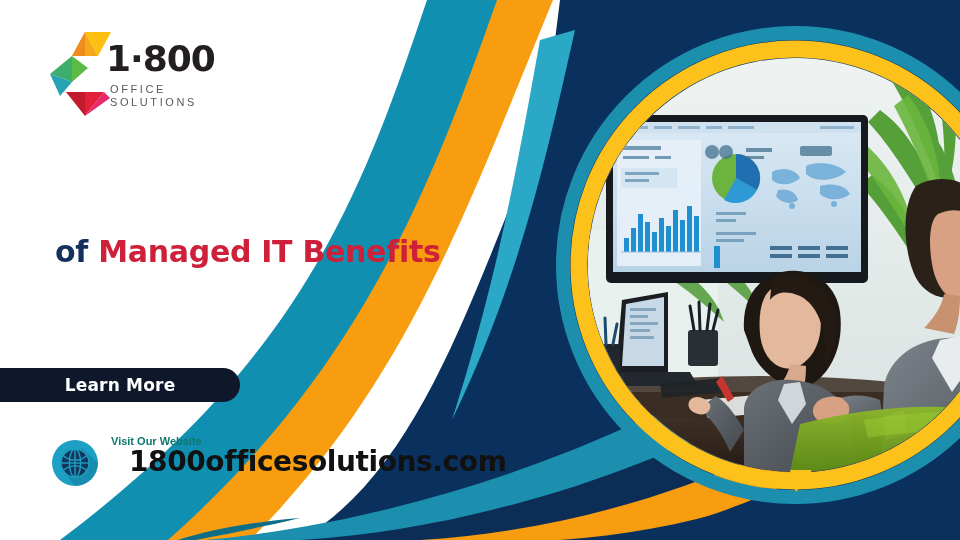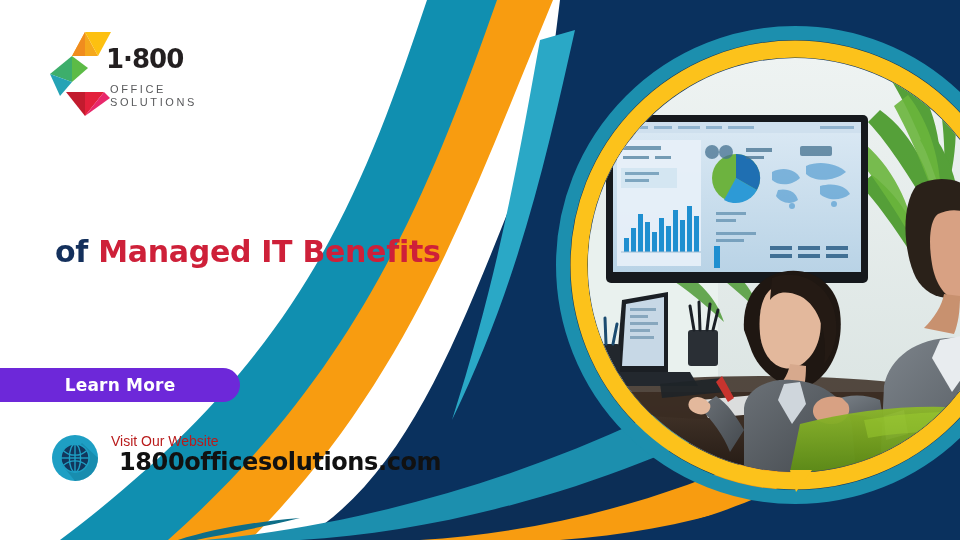--- a/index.html
+++ b/index.html
@@ -40,21 +40,21 @@
     height: 88px;
   }
   .logo-text {
     position: absolute;
     left: 62px;
     top: 6px;
     width: 120px;
   }
   .logo-number {
     font-family: "DejaVu Sans", sans-serif;
-    font-size: 26px;
+    font-size: 36px;
     font-weight: 700;
     color: #231f20;
     letter-spacing: -1px;
     line-height: 46px;
     margin: 0;
   }
   .logo-sub {
     margin: 4px;
     margin-top: 1px;
   }
@@ -85,21 +85,21 @@
     color: #ce2039;
   }
 
   
   .cta {
     position: absolute;
     left: 0;
     top: 368px;
     width: 240px;
     height: 34px;
-    background: #6d28d9;
+    background: #0f172a;
     border: none;
     border-radius: 0 18px 18px 0;
     color: #ffffff;
     font-family: "DejaVu Sans", sans-serif;
     font-size: 17px;
     font-weight: 700;
     letter-spacing: 0.2px;
     text-align: center;
     line-height: 34px;
     padding: 0;
@@ -117,30 +117,30 @@
   }
   .globe-badge {
     width: 46px;
     height: 46px;
     flex: 0 0 46px;
   }
   .site-lines { display: block; }
   .site-label {
     margin: 0;
     font-family: "Liberation Sans", sans-serif;
-    font-size: 14px;
-    font-weight: 400;
-    color: #b91c1c;
+    font-size: 11px;
+    font-weight: 700;
+    color: #0f766e;
     line-height: 15px;
   }
   .site-url {
-    margin: 8px;
+    margin: 18px;
     margin-top: 1px;
     font-family: "DejaVu Sans", sans-serif;
-    font-size: 24px;
+    font-size: 28px;
     font-weight: 700;
     color: #111111;
     letter-spacing: -0.4px;
     line-height: 24px;
   }
 </style>
 </head>
 <body>
 
 <div class="banner">

